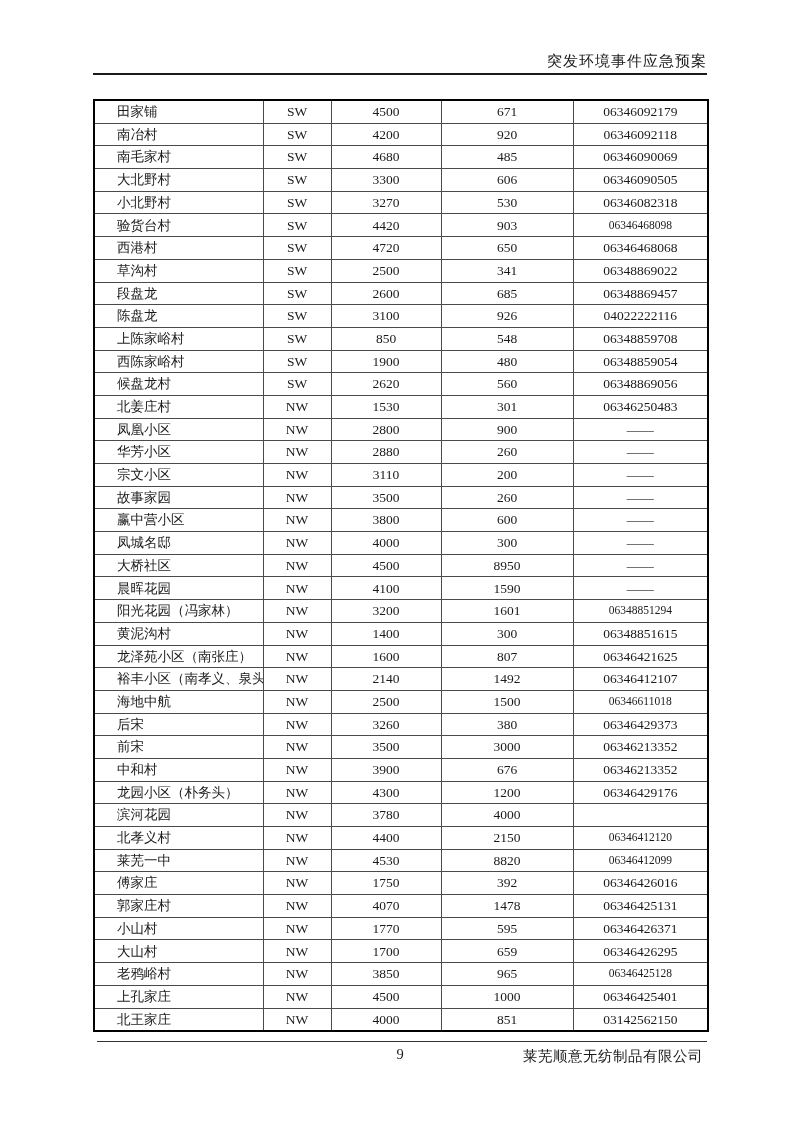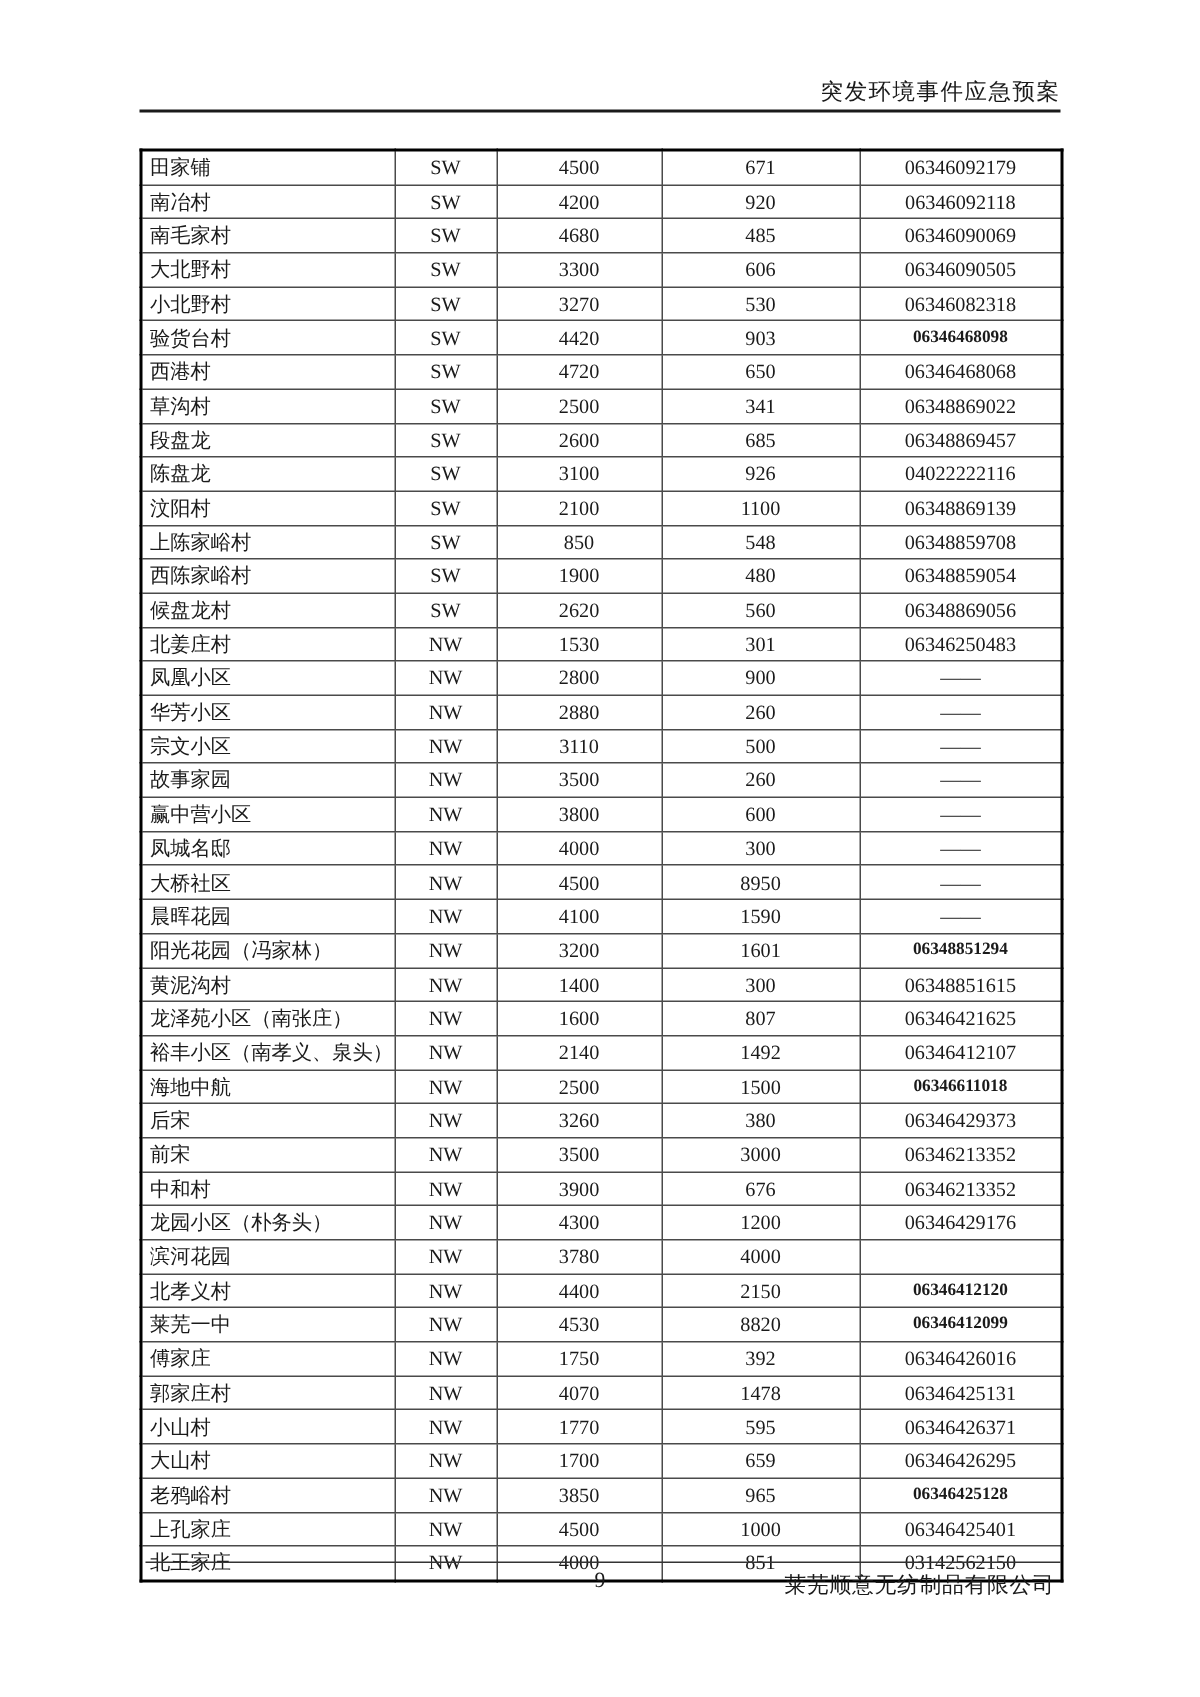--- a/index.html
+++ b/index.html
@@ -28,22 +28,22 @@
     border:1px solid #4a4a4a;
     height:21.7px;
     padding:0;
     font-size:13.5px;
     line-height:1;
     vertical-align:middle;
     white-space:nowrap;
     overflow:hidden;
     text-align:center;
   }
-  table.main td.c-name { text-align:left; padding-left:5px; }
-  table.main td.small { font-size:11.5px;font-weight:bold; }
+  table.main td.c-name { text-align:left; padding-left:22px; }
+  table.main td.small { font-size:11.5px; }
   .footer-rule {
     position:absolute; top:1041px; left:97px; width:610px;
     border-top:1.5px solid #333333; height:0;
   }
   .footer-page {
     position:absolute; top:1046px; left:0; width:800px;
     text-align:center; font-size:14.5px;
   }
   .footer-company {
     position:absolute; top:1047px; right:97px;
@@ -138,27 +138,20 @@
   </tr>
 
   <tr>
     <td class="c-name">陈盘龙</td>
     <td class="c-dir">SW</td>
     <td class="c-num">3100</td>
     <td class="c-num">926</td>
     <td class="c-phone">04022222116</td>
   </tr>
 
-  <tr>
-    <td class="c-name">汶阳村</td>
-    <td class="c-dir">SW</td>
-    <td class="c-num">2100</td>
-    <td class="c-num">1100</td>
-    <td class="c-phone">06348869139</td>
-  </tr>
 
   <tr>
     <td class="c-name">上陈家峪村</td>
     <td class="c-dir">SW</td>
     <td class="c-num">850</td>
     <td class="c-num">548</td>
     <td class="c-phone">06348859708</td>
   </tr>
 
 
@@ -199,21 +192,21 @@
     <td class="c-dir">NW</td>
     <td class="c-num">2880</td>
     <td class="c-num">260</td>
     <td class="c-phone">——</td>
   </tr>
 
   <tr>
     <td class="c-name">宗文小区</td>
     <td class="c-dir">NW</td>
     <td class="c-num">3110</td>
-    <td class="c-num">500</td>
+    <td class="c-num">200</td>
     <td class="c-phone">——</td>
   </tr>
 
   <tr>
     <td class="c-name">故事家园</td>
     <td class="c-dir">NW</td>
     <td class="c-num">3500</td>
     <td class="c-num">260</td>
     <td class="c-phone">——</td>
   </tr>

